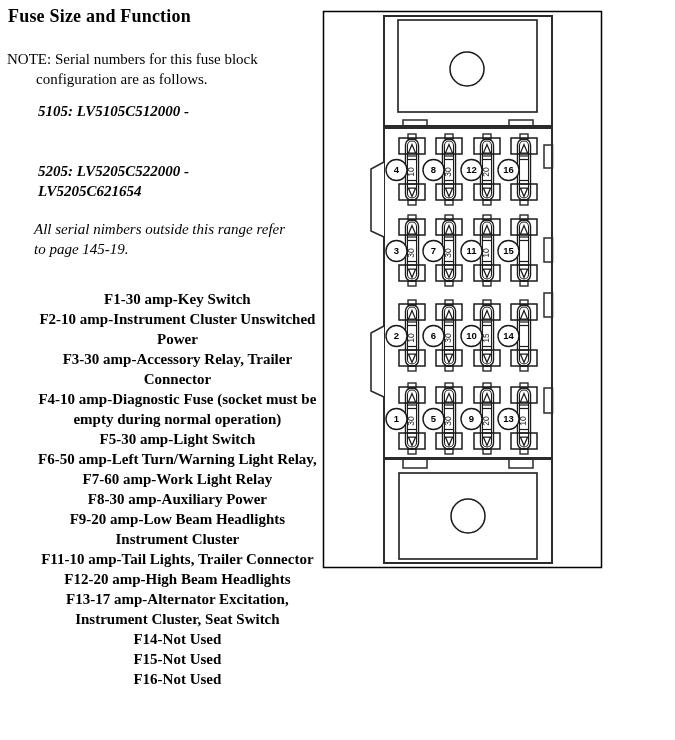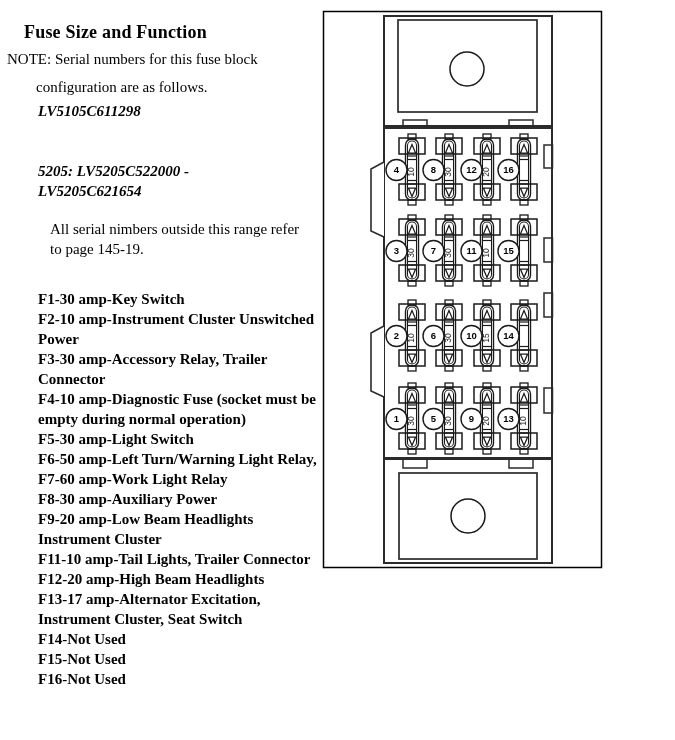--- a/index.html
+++ b/index.html
@@ -1,30 +1,30 @@
 <!DOCTYPE html>
 <html><head>
 <meta charset="utf-8">
 <style>
   html,body{margin:0;padding:0;}
   body{
     width:675px;height:740px;position:relative;background:#ffffff;
     font-family:"Liberation Serif",serif;color:#000;overflow:hidden;
   }
   .title{
-    position:absolute;left:8px;top:6px;margin:16px;
+    position:absolute;left:8px;top:6px;margin:0;
     font-size:18px;font-weight:bold;letter-spacing:.2px;white-space:nowrap;
   }
   .note{position:absolute;left:7px;top:49px;font-size:15px;line-height:20px;white-space:nowrap;}
-  .note .line + .line{margin-left:29px;margin-top:8px;}
+  .note .line + .line{margin-left:29px;}
   .serial{position:absolute;left:38px;font-style:italic;font-weight:bold;font-size:15px;line-height:20px;white-space:nowrap;}
   .serial-1{top:101px;}
   .serial-2{top:161px;}
-  .range-note{position:absolute;left:50px;top:219px;font-size:15px;line-height:20px;white-space:nowrap;}
-  .fuse-list{position:absolute;left:38px;top:289px;font-weight:bold;font-size:15px;line-height:20px;white-space:nowrap;}
+  .range-note{position:absolute;left:34px;top:219px;font-style:italic;font-size:15px;line-height:20px;white-space:nowrap;}
+  .fuse-list{position:absolute;left:38px;top:289px;font-weight:bold;font-size:15px;line-height:20px;white-space:nowrap;text-align:center;}
   svg#fuse-diagram{position:absolute;left:0;top:0;}
 </style>
 </head>
 <body>
 
 <svg id="fuse-diagram" width="675" height="740" viewBox="0 0 675 740">
     <rect x="323.5" y="11.5" width="278" height="556" fill="none" stroke="#000" stroke-width="1.5"></rect>
     <rect x="384" y="16" width="168" height="110" fill="none" stroke="#2b2b2b" stroke-width="2"></rect>
     <rect x="398" y="20" width="139" height="92" fill="none" stroke="#2b2b2b" stroke-width="1.7"></rect>
     <circle cx="467" cy="69" r="17" fill="none" stroke="#1a1a1a" stroke-width="1.5"></circle>
@@ -314,21 +314,21 @@
   </svg>
 
 <h1 class="title">Fuse Size and Function</h1>
 
 <div class="note">
     <div class="line">NOTE: Serial numbers for this fuse block</div>
     <div class="line">configuration are as follows.</div>
   </div>
 
 <div class="serial serial-1">
-    <div class="line">LV5105C611298</div>
+    <div class="line">5105: LV5105C512000 -</div>
   </div>
 <div class="serial serial-2">
     <div class="line">5205: LV5205C522000 -</div>
     <div class="line">LV5205C621654</div>
   </div>
 
 <div class="range-note">
     <div class="line">All serial nimbers outside this range refer</div>
     <div class="line">to page 145-19.</div>
   </div>

